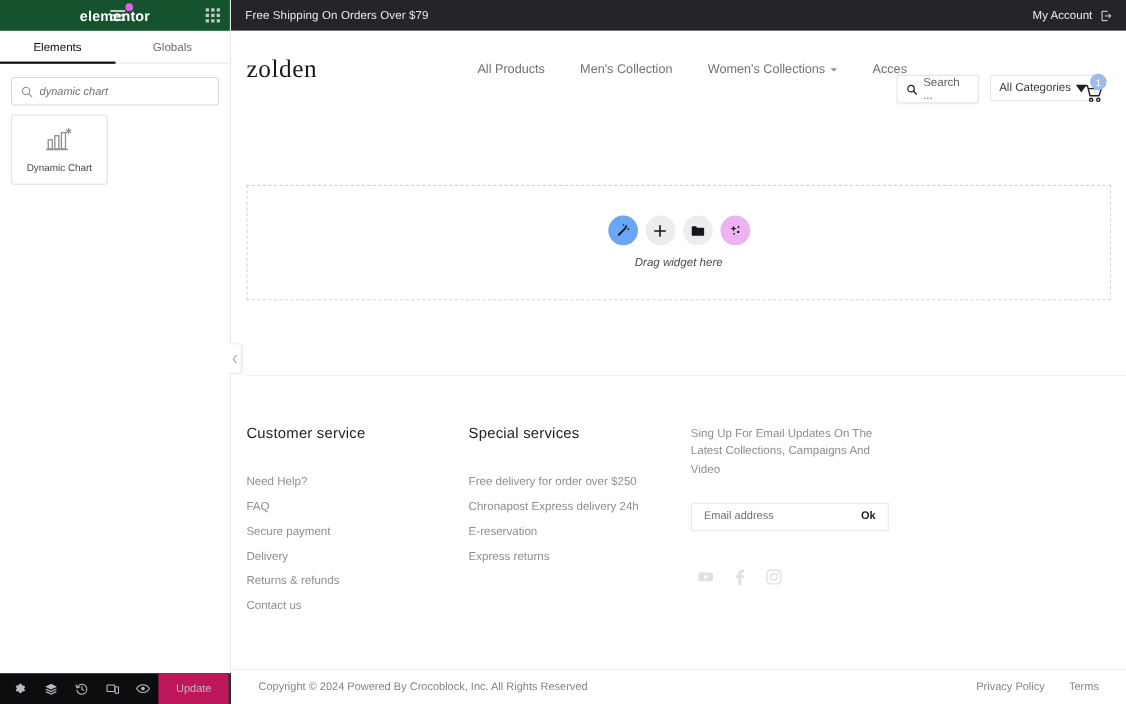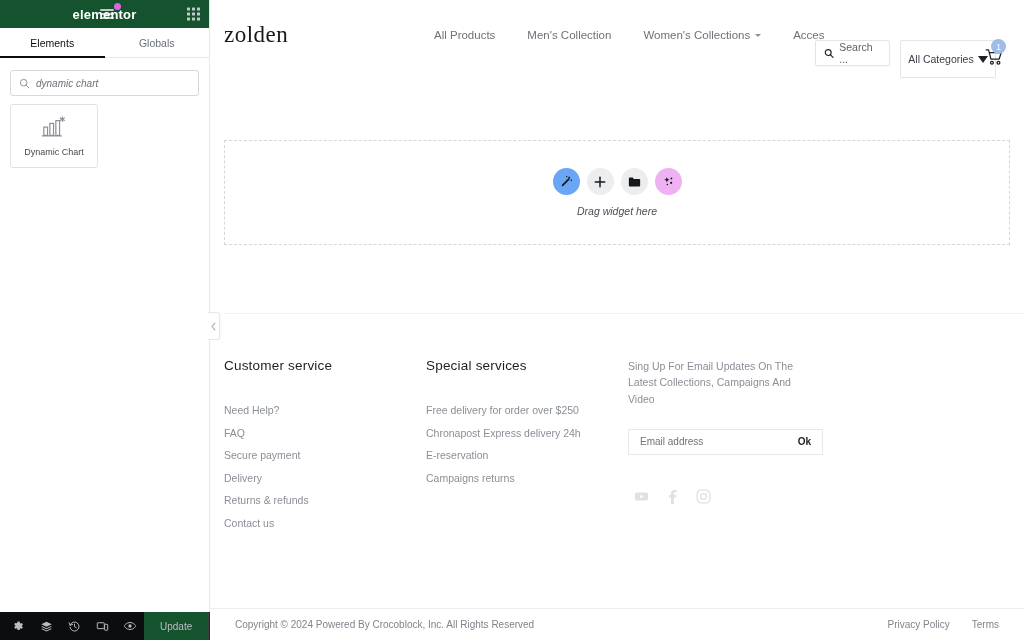--- a/index.html
+++ b/index.html
@@ -99,21 +99,21 @@
   }
   .pf-icons { display: flex; align-items: center; gap: 0; padding-left: 4px; }
   .pf-btn {
     width: 28px; height: 28px; display: flex; align-items: center; justify-content: center;
     cursor: pointer;
   }
   .pf-update {
     margin-left: auto; display: flex; align-items: center;
   }
   .pf-update-btn {
-    background: #14532d; color: #b9bdc2; font-size: 10px;
+    background: #be185d; color: #b9bdc2; font-size: 10px;
     height: 28px; display: flex; align-items: center; padding: 0 16px;
     cursor: pointer;
     text-align: right;
   }
   .pf-caret {
     width: 26px; height: 28px; background: #26282b;
     border-left: 1px solid #3a3d41;
     display: flex; align-items: center; justify-content: center; cursor: pointer;
   }
 
@@ -163,21 +163,21 @@
     width: 75px; height: 26px;
     background: #fff; border: 1px solid #e3e6e9; border-radius: 2px;
     display: flex; align-items: center; gap: 5px; padding: 0 8px;
     box-shadow: 0 1px 2px rgba(0,0,0,.03);
     z-index: 6;
   }
   .hdr-search span { font-size: 10.5px; color: #5b6067; }
 
   .hdr-cats {
     position: absolute; left: 690px; top: 40px;
-    width: 96px; height: 38px;
+    width: 96px; height: 24px;
     background: #fff; border: 1px solid #e3e6e9; border-radius: 2px;
     display: flex; align-items: center; justify-content: center; gap: 4px;
     z-index: 6;
   }
   .hdr-cats span { font-size: 10.5px; color: #3a3f45; }
   .caret-solid { width:0;height:0;border-left:5px solid transparent;border-right:5px solid transparent;border-top:7px solid #1d2025; }
 
   .hdr-cart { position: absolute; left: 775px; top: 48px; z-index: 7; }
   .cart-badge {
     position: absolute; top: -9px; left: 6px;
@@ -220,21 +220,21 @@
   .fcol h4 {
     font-size: 13.5px; color: #1c1f24; font-weight: 500; letter-spacing: .2px;
     margin-bottom: 31px;
   }
   .fcol ul { list-style: none; }
   .fcol li {
     font-size: 10.5px; color: #8a8f96; margin-bottom: 10.5px; cursor: pointer;
   }
   .news-text { font-size: 10.5px; color: #8a8f96; line-height: 1.55; width: 165px; }
   .news-form {
-    margin-top: 22px; width: 195px; height: 26px;
+    margin-top: 22px; width: 180px; height: 26px;
     border: 1px solid #e6e8ea; background: #fff;
     display: flex; align-items: center; justify-content: space-between;
     padding: 0 11px;
   }
   .news-form .ph { font-size: 10px; color: #6e737a; }
   .news-form .ok { font-size: 10px; color: #1c1f24; font-weight: 700; cursor: pointer; }
   .socials { display: flex; gap: 17px; margin-top: 34px; margin-left: 6px; align-items: center; }
 
   .copyright-bar {
     position: absolute; left: 0; right: 0; bottom: 0; height: 32px;
@@ -353,20 +353,31 @@
           <svg width="9" height="6" viewBox="0 0 10 7">
             <polyline points="1,5.6 5,1.4 9,5.6" fill="none" stroke="#b9bdc2" stroke-width="1.3" stroke-linecap="round" stroke-linejoin="round"></polyline>
           </svg>
         </div>
       </div>
     </div>
   </div>
 
   <div class="preview">
 
+    <div class="topbar">
+      <div class="topbar-left">Free Shipping On Orders Over $79</div>
+      <div class="topbar-right">
+        <span>My Account</span>
+        <svg width="11" height="11" viewBox="0 0 14 14">
+          <path d="M8.3 1.6H2.4v10.8h5.9" fill="none" stroke="#e8eaec" stroke-width="1.1" stroke-linecap="round"></path>
+          <line x1="6.2" y1="7" x2="12.4" y2="7" stroke="#e8eaec" stroke-width="1.1" stroke-linecap="round"></line>
+          <polyline points="10.2,4.6 12.6,7 10.2,9.4" fill="none" stroke="#e8eaec" stroke-width="1.1" stroke-linecap="round" stroke-linejoin="round"></polyline>
+        </svg>
+      </div>
+    </div>
 
     <div class="site-header">
       <div class="brand">zolden</div>
 
       <div class="nav">
         <div class="nav-item">
           <span>All Products</span>
         </div>
         <div class="nav-item">
           <span>Men's Collection</span>
@@ -454,21 +465,21 @@
               <li>Contact us</li>
             </ul>
           </div>
 
           <div class="fcol">
             <h4>Special services</h4>
             <ul>
               <li>Free delivery for order over $250</li>
               <li>Chronapost Express delivery 24h</li>
               <li>E-reservation</li>
-              <li>Campaigns returns</li>
+              <li>Express returns</li>
             </ul>
           </div>
 
 
           <div class="fcol newsletter">
             <div class="news-text">Sing Up For Email Updates On The Latest Collections, Campaigns And Video</div>
             <div class="news-form">
               <span class="ph">Email address</span>
               <span class="ok">Ok</span>
             </div>

